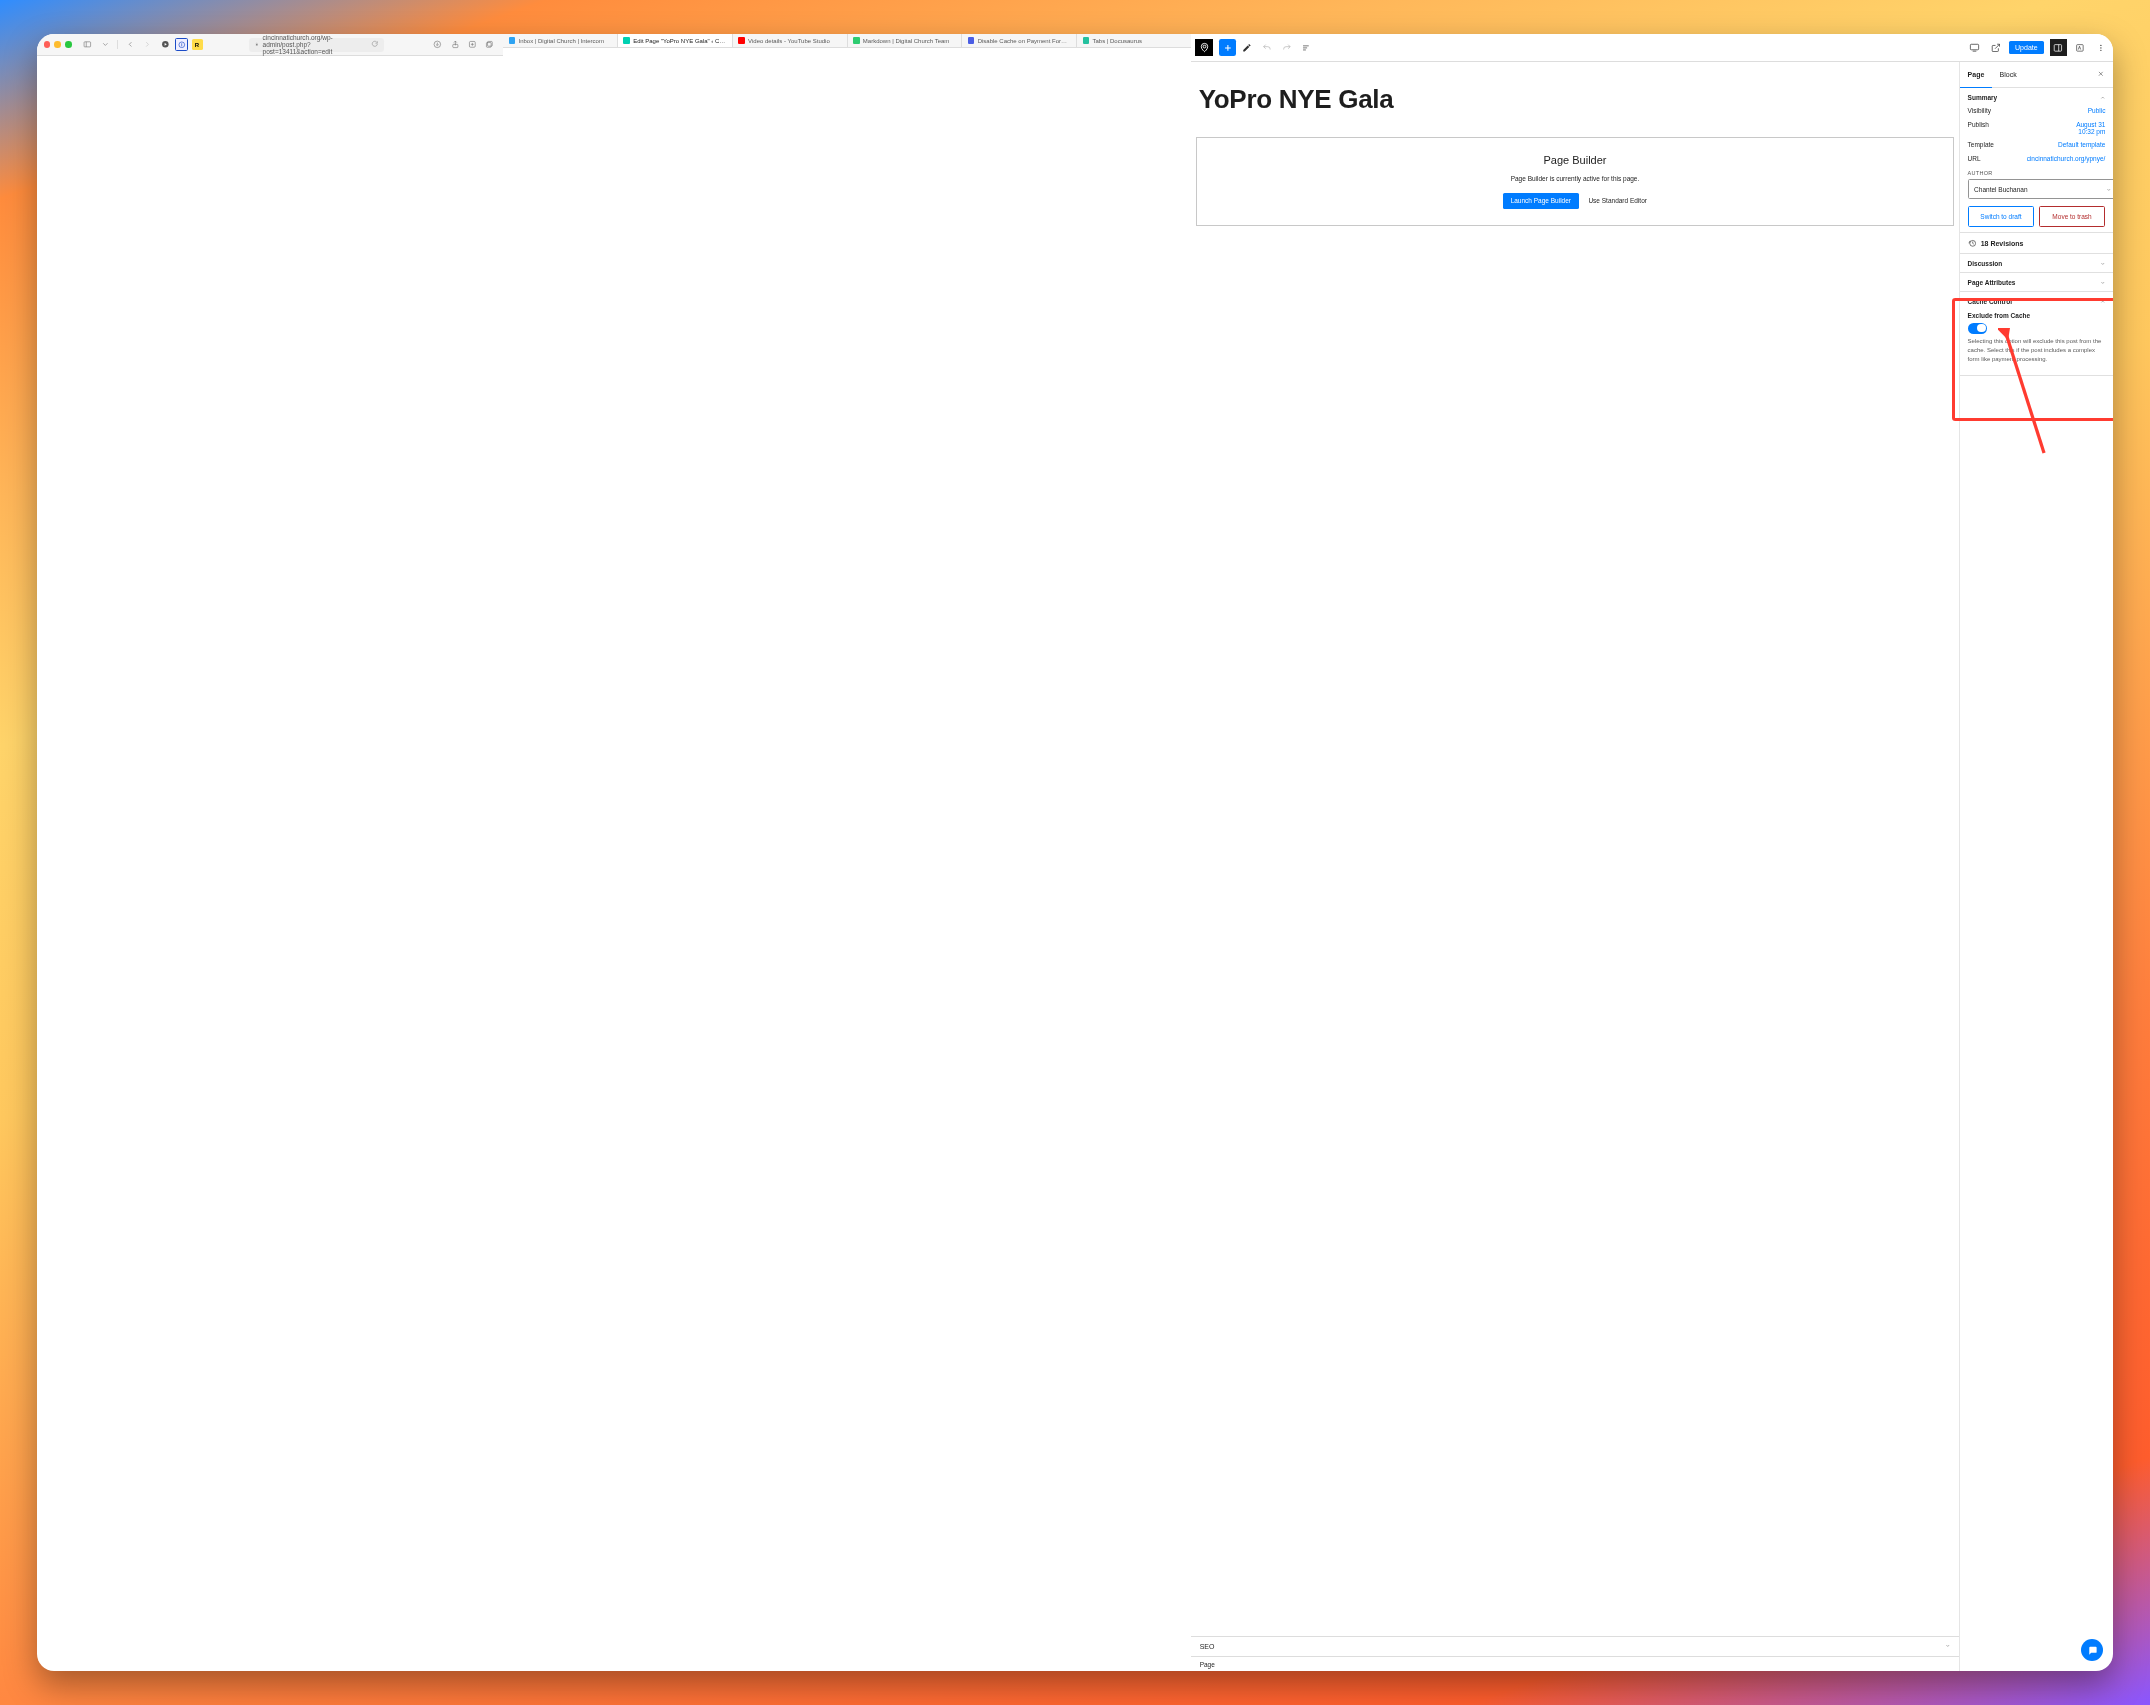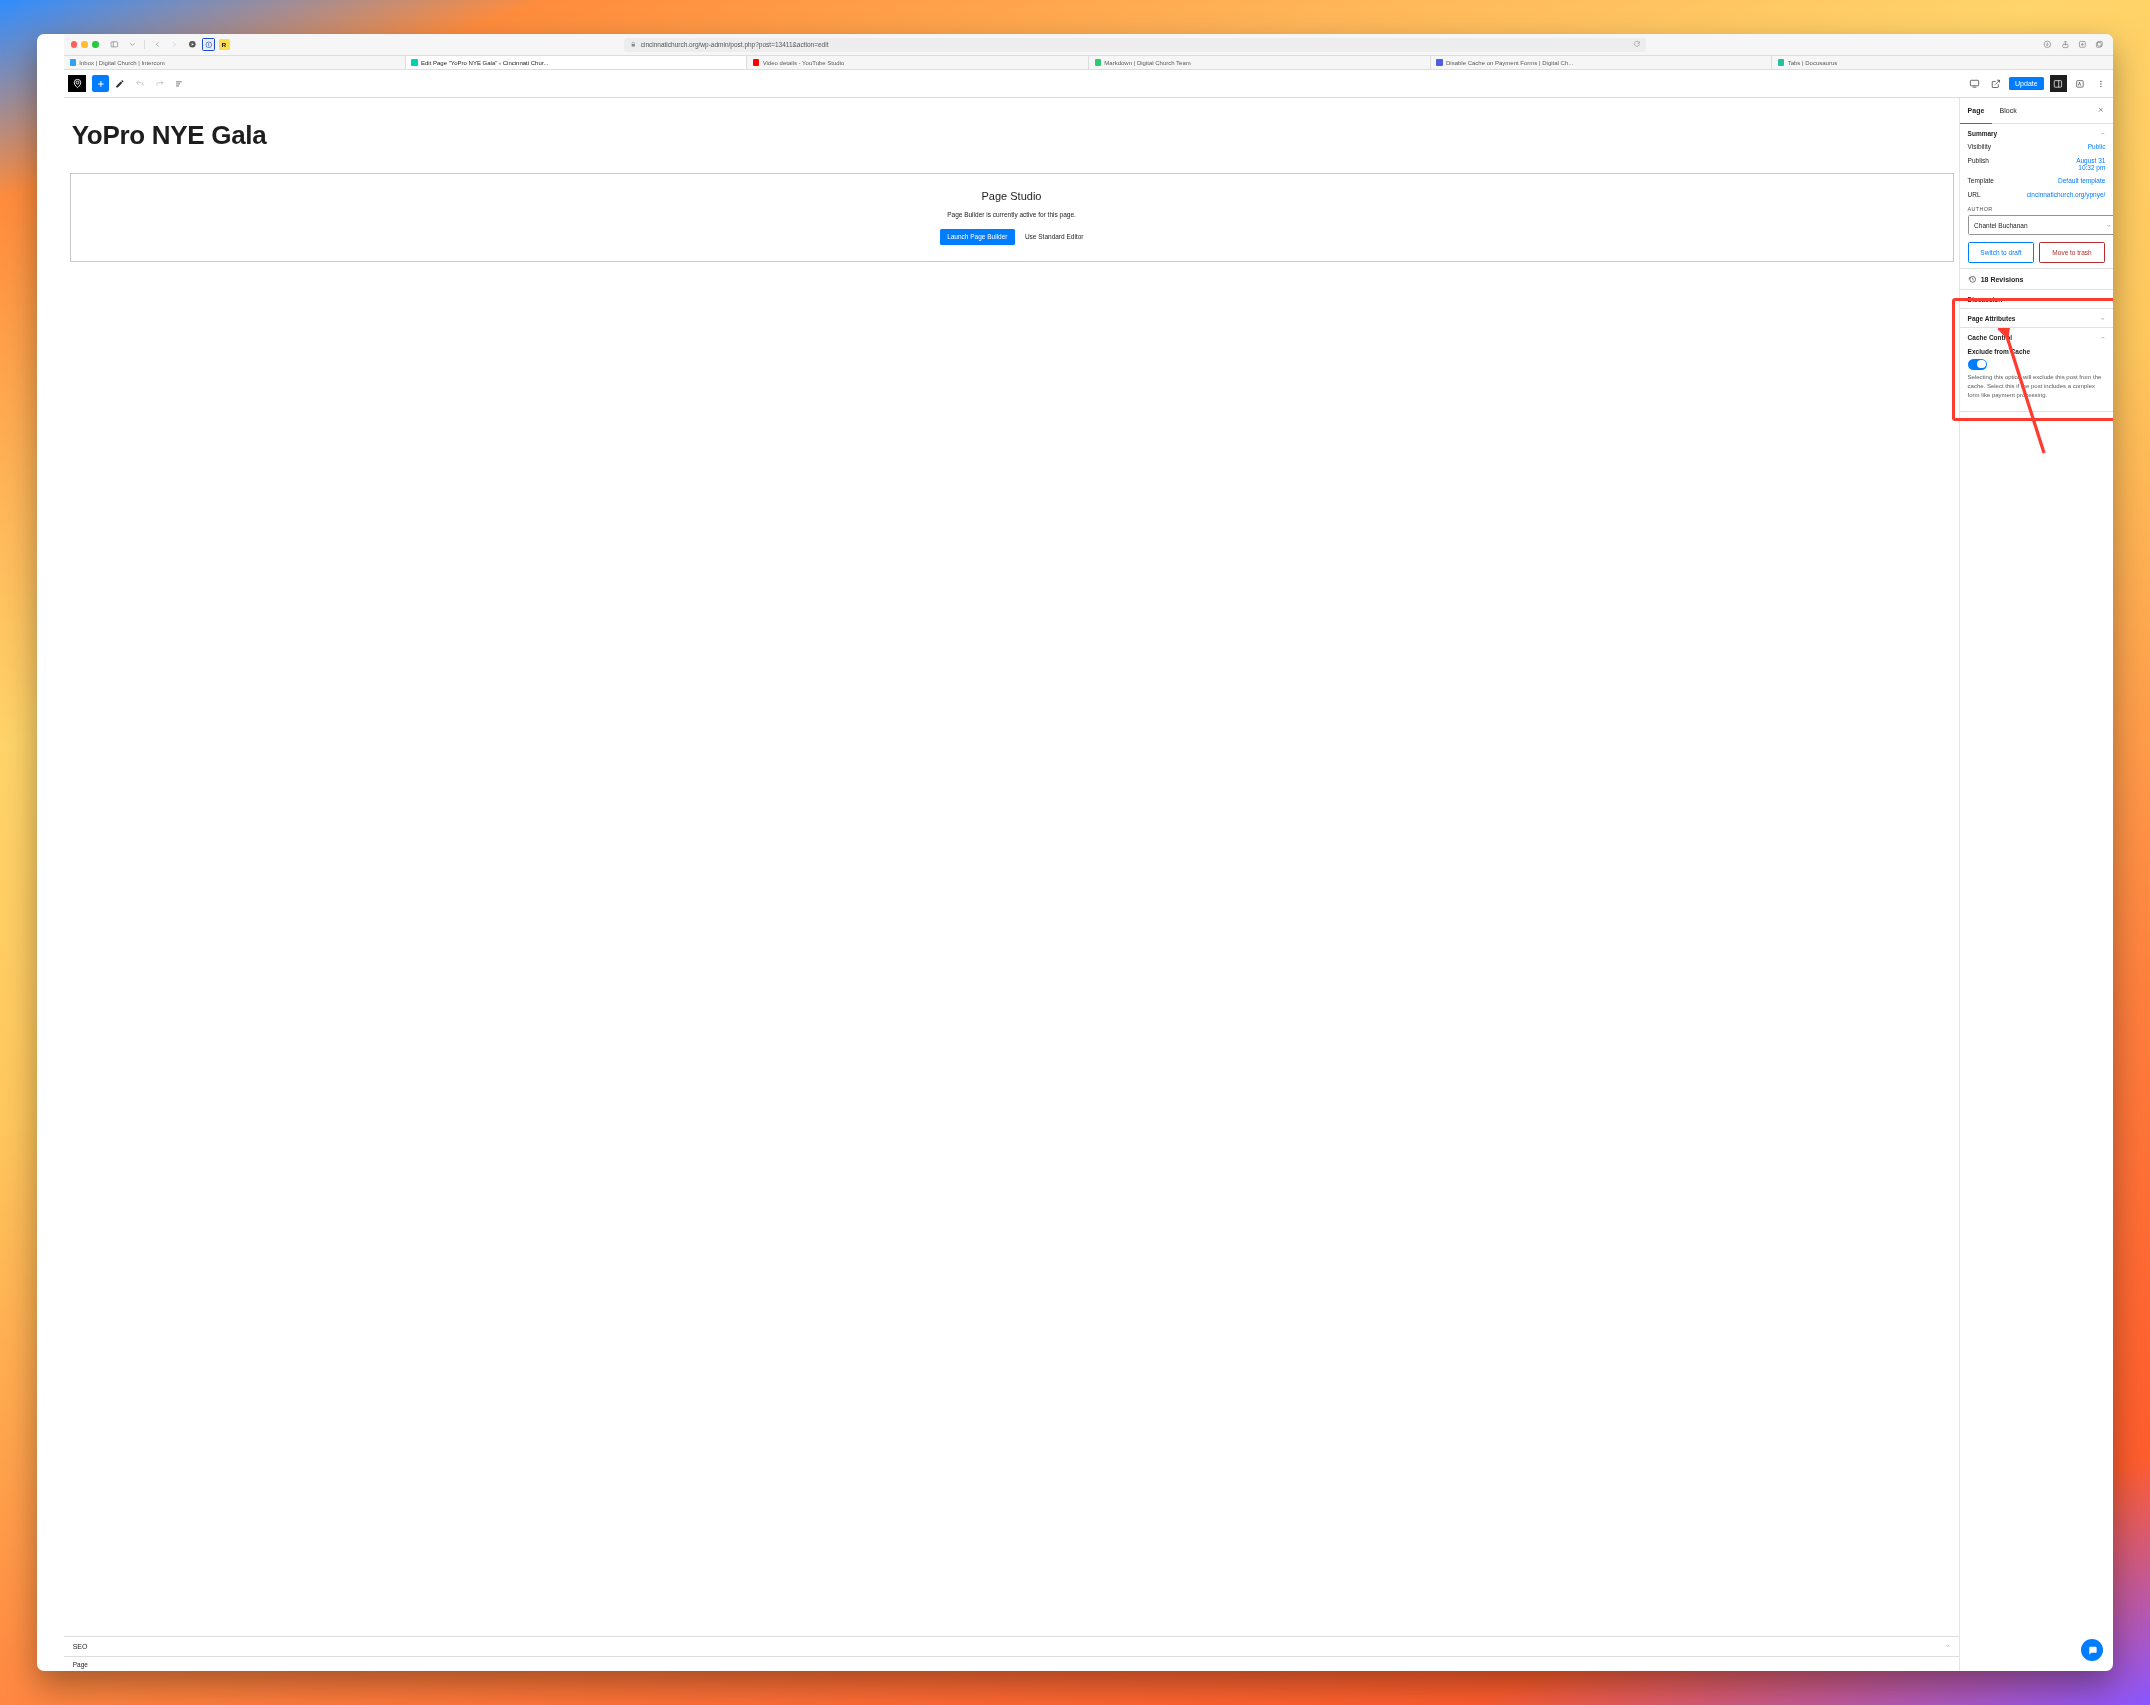--- a/index.html
+++ b/index.html
@@ -28,26 +28,25 @@
       #ff5d2d 90%, #8a56ff 100%);
     overflow:hidden;
     position:relative;
   }
 
   
   .window {
     position:absolute;
     top:34px; left:37px; right:37px; bottom:34px;
     background:#fff;
-    border-radius:7px;
+    border-radius:17px;
     box-shadow: 0 13.6px 33px rgba(0,0,0,.35);
     display:flex;
-    flex-direction:column;
+    flex-direction:row;
     overflow:hidden;
-    padding-left:27px;
   }
 
   
   .safari-top {
     height:21px;
     display:flex;
     align-items:center;
     gap:3.3px;
     padding:0 6.5px;
     border-bottom:0.5px solid var(--border);
@@ -553,21 +552,21 @@
       </div>
     </div>
 
     <div class="wp-body">
 
       <div class="canvas">
         <div class="canvas-scroll">
           <h1 class="page-title">YoPro NYE Gala</h1>
 
           <div class="beaver-block">
-            <h2>Page Studio</h2>
+            <h2>Page Builder</h2>
             <p class="desc">Page Builder is currently active for this page.</p>
             <div class="beaver-actions">
               <span class="beaver-btn-primary">Launch Page Builder</span>
               <span class="beaver-btn-secondary">Use Standard Editor</span>
             </div>
           </div>
         </div>
 
         <div class="seo-bar">
           <span>SEO</span>

